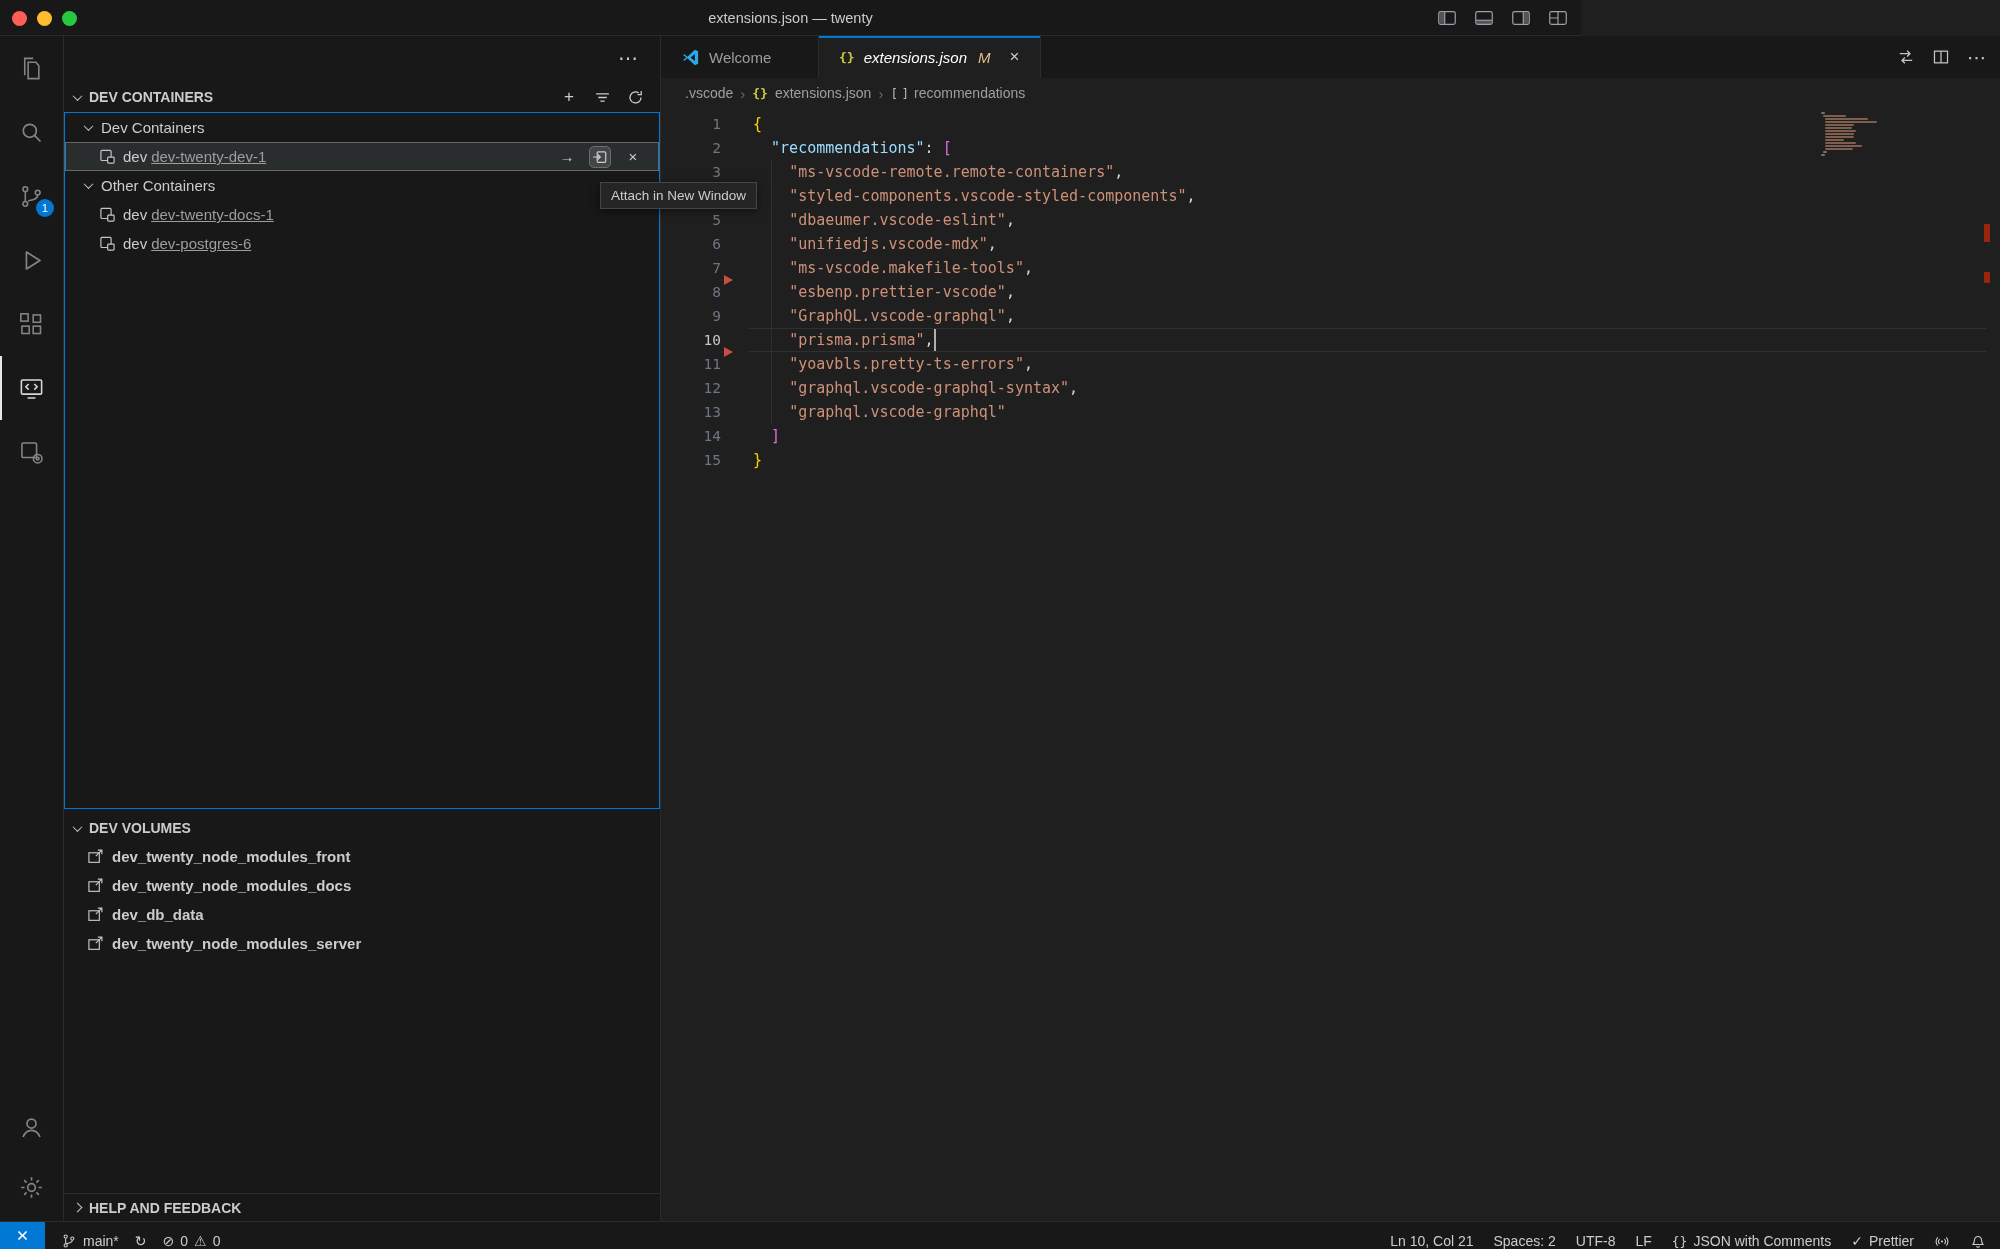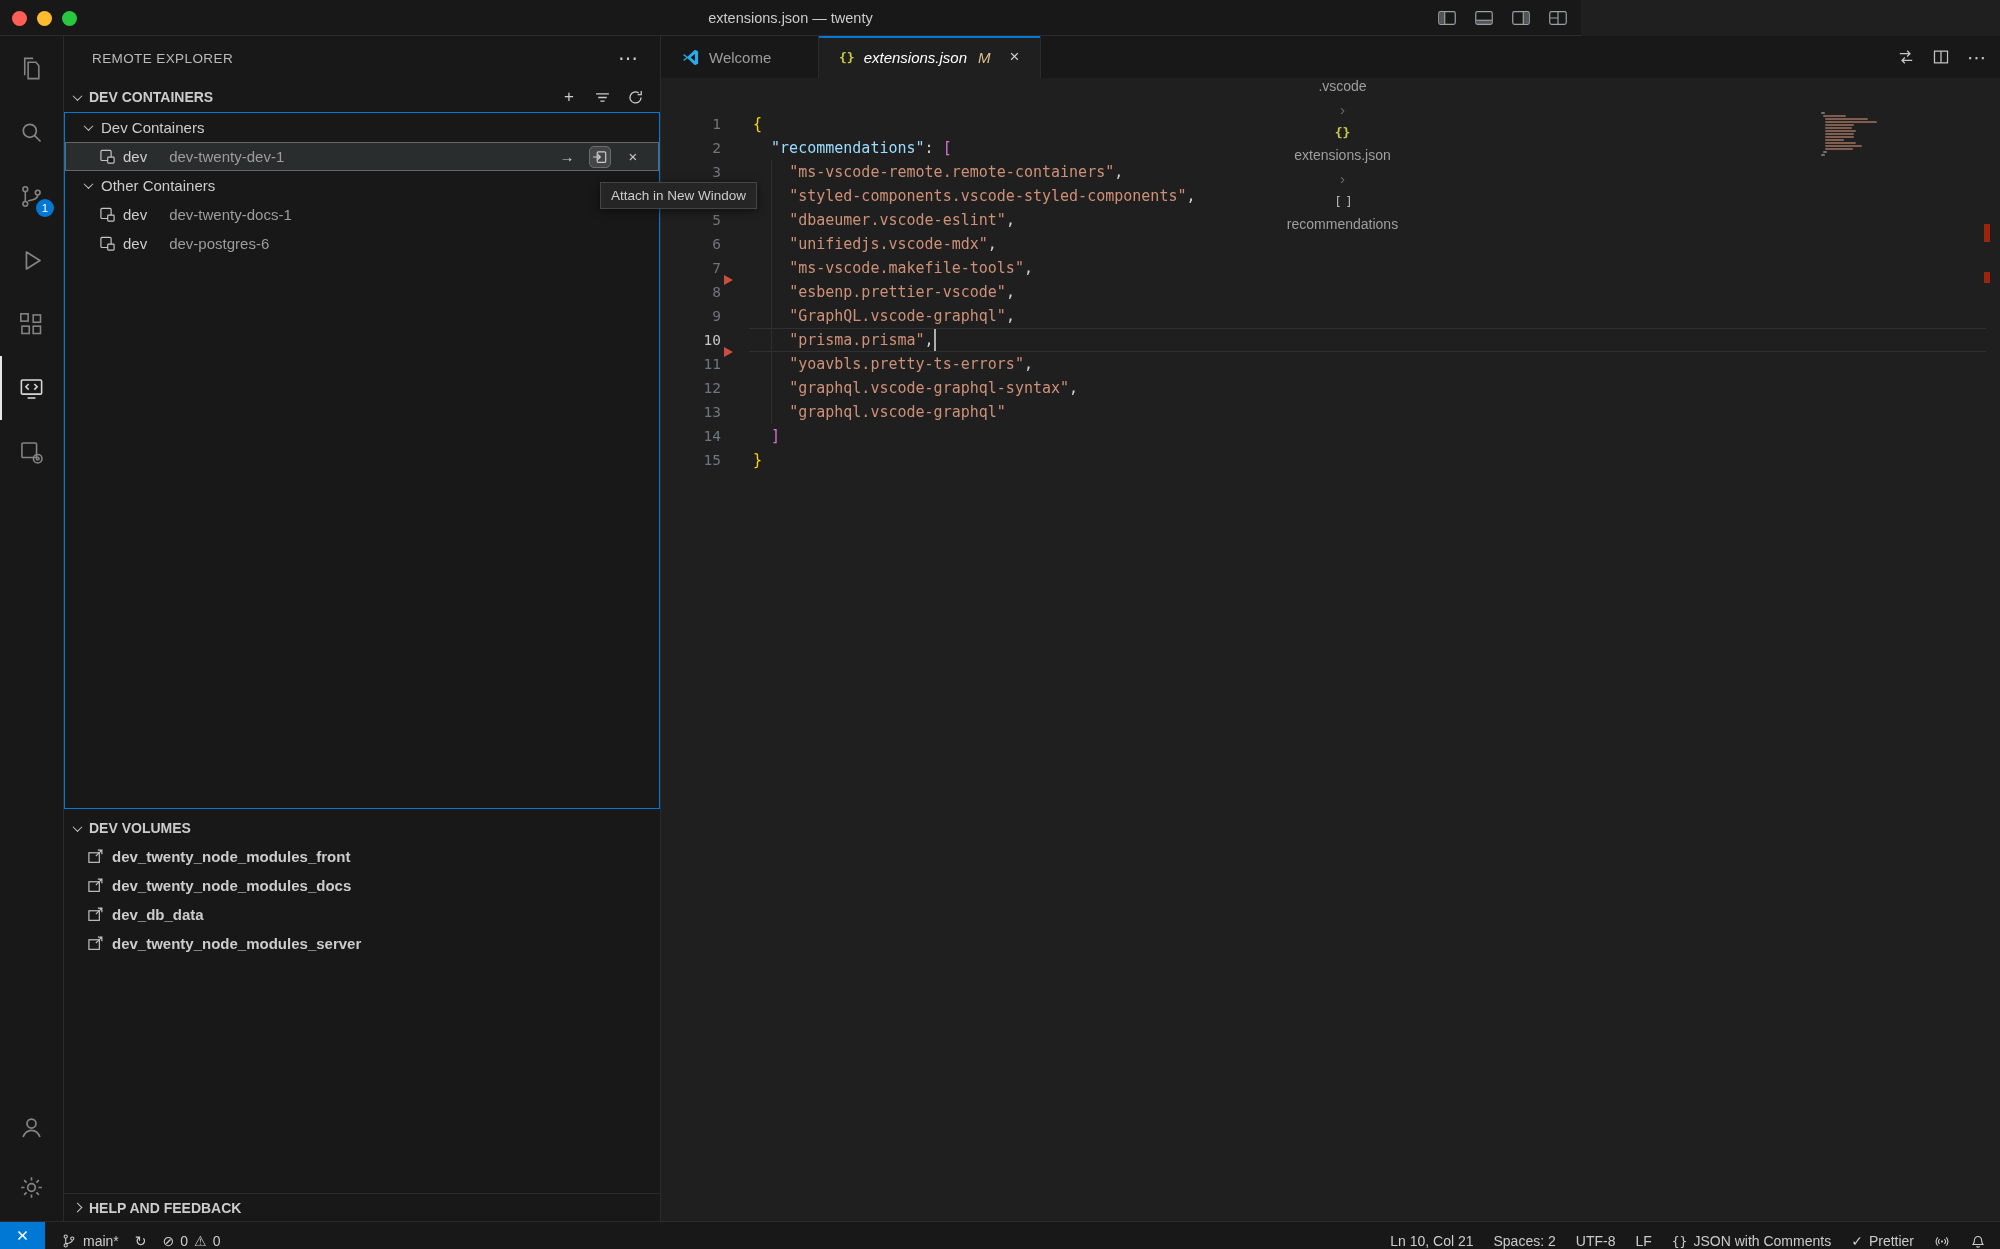--- a/index.html
+++ b/index.html
@@ -44,21 +44,21 @@
   .dc-body{position:absolute;top:76px;height:697px;left:0;right:0;border:1px solid #0078d4;}
   .dv-body{position:absolute;top:806px;left:0;right:0;}
   .trow{height:29px;display:flex;align-items:center;cursor:pointer;color:#cccccc;}
   .trow.group{padding-left:20px;gap:9px;}
   .trow.item{padding-left:33px;}
   .trow.vol{padding-left:22px;}
   .trow.sel{background:#2a2d2e;outline:1px solid rgba(255,255,255,.28);outline-offset:-1px;}
   .cicon{width:18px;height:18px;color:#c5c5c5;display:flex;align-items:center;justify-content:center;}
   .cicon svg{width:17px;height:17px;display:block;}
   .cname{margin-left:7px;}
-  .cdesc{margin-left:22px;color:#9d9d9d;}
+  .cdesc{margin-left:4px;color:#9d9d9d;text-decoration:underline;}
   .vlabel{margin-left:8px;font-weight:bold;}
   .row-actions{margin-left:auto;display:flex;align-items:center;gap:13px;padding-right:16px;color:#cccccc;}
   .ract{width:20px;height:20px;display:flex;align-items:center;justify-content:center;font-size:15px;cursor:pointer;}
   .ract svg{width:16px;height:16px;display:block;}
   .ract.hovered{background:rgba(255,255,255,.12);outline:1px solid rgba(255,255,255,.3);border-radius:4px;}
   .chev{display:inline-block;width:7px;height:7px;border-right:1.5px solid #c5c5c5;border-bottom:1.5px solid #c5c5c5;flex:none;}
   .chev.down{transform:rotate(45deg) translate(-1px,-1px);}
   .chev.right{transform:rotate(-45deg);}
 
   
@@ -75,21 +75,21 @@
   .tab-icon svg{width:19px;height:19px;display:block;}
   .json-ic{font-family:"DejaVu Sans Mono",monospace;font-weight:700;font-size:13px;color:#cbcb41;}
   .arr-ic{font-family:"DejaVu Sans Mono",monospace;font-size:12.5px;color:#b8b8b8;letter-spacing:-2px;}
   .tab-label.italic{font-style:italic;}
   .tab .mod{color:#e2c08d;font-style:italic;margin-left:2px;}
   .tab .tclose{margin-left:10px;font-size:17px;color:#cccccc;cursor:pointer;}
   .tab-actions{position:absolute;right:14px;top:0;height:42px;display:flex;align-items:center;gap:17px;color:#c5c5c5;}
   .tab-actions svg{width:18px;height:18px;display:block;}
   .tab-actions .more{font-size:19px;}
   .breadcrumbs{position:absolute;left:0;top:42px;right:0;height:30px;display:flex;align-items:center;gap:7px;
-    padding-left:24px;font-size:14px;color:#9f9f9f;background:#1f1f1f;flex-direction:column;}
+    padding-left:24px;font-size:14px;color:#9f9f9f;background:#1f1f1f;}
   .breadcrumbs .sep{color:#6a6a6a;font-size:15px;}
 
   
   .code{position:absolute;left:0;top:72px;right:0;bottom:0;font-family:"DejaVu Sans Mono",monospace;font-size:15px;}
   .lines{position:absolute;left:0;top:4px;right:0;}
   .cl{height:24px;line-height:24px;display:flex;position:relative;}
   .cl .ln{width:60px;text-align:right;color:#6e7681;flex:none;font-size:14.5px;}
   .cl .ln.act{color:#c6c6c6;}
   .cl .gm{width:32px;flex:none;}
   .cl .ct{white-space:pre;}
@@ -220,23 +220,20 @@
         <div class="ab-item">
           <svg viewBox="0 0 24 24" fill="none" stroke="currentColor" stroke-width="1.5">
             <circle cx="12" cy="12" r="3.4"></circle>
             <path d="M12 2.8v3M12 18.2v3M2.8 12h3M18.2 12h3M5.5 5.5l2.1 2.1M16.4 16.4l2.1 2.1M18.5 5.5l-2.1 2.1M7.6 16.4l-2.1 2.1"></path>
           </svg>
         </div>
       </div>
   </nav>
 
   <aside class="sidebar">
-    <div class="sb-title-row">
-      <span class="sb-title">REMOTE EXPLORER</span>
-    </div>
     <span class="sb-more">⋯</span>
 
     <div class="sec-header dc-header">
       <span class="chev down"></span>
       <span>DEV CONTAINERS</span>
       <span class="hdr-icons">
         <span class="hic">+</span>
         <span class="hic">
             <svg viewBox="0 0 16 16" fill="none" stroke="currentColor" stroke-width="1.2">
               <path d="M2 4.5h12M4 8h8M6 11.5h4"></path>

